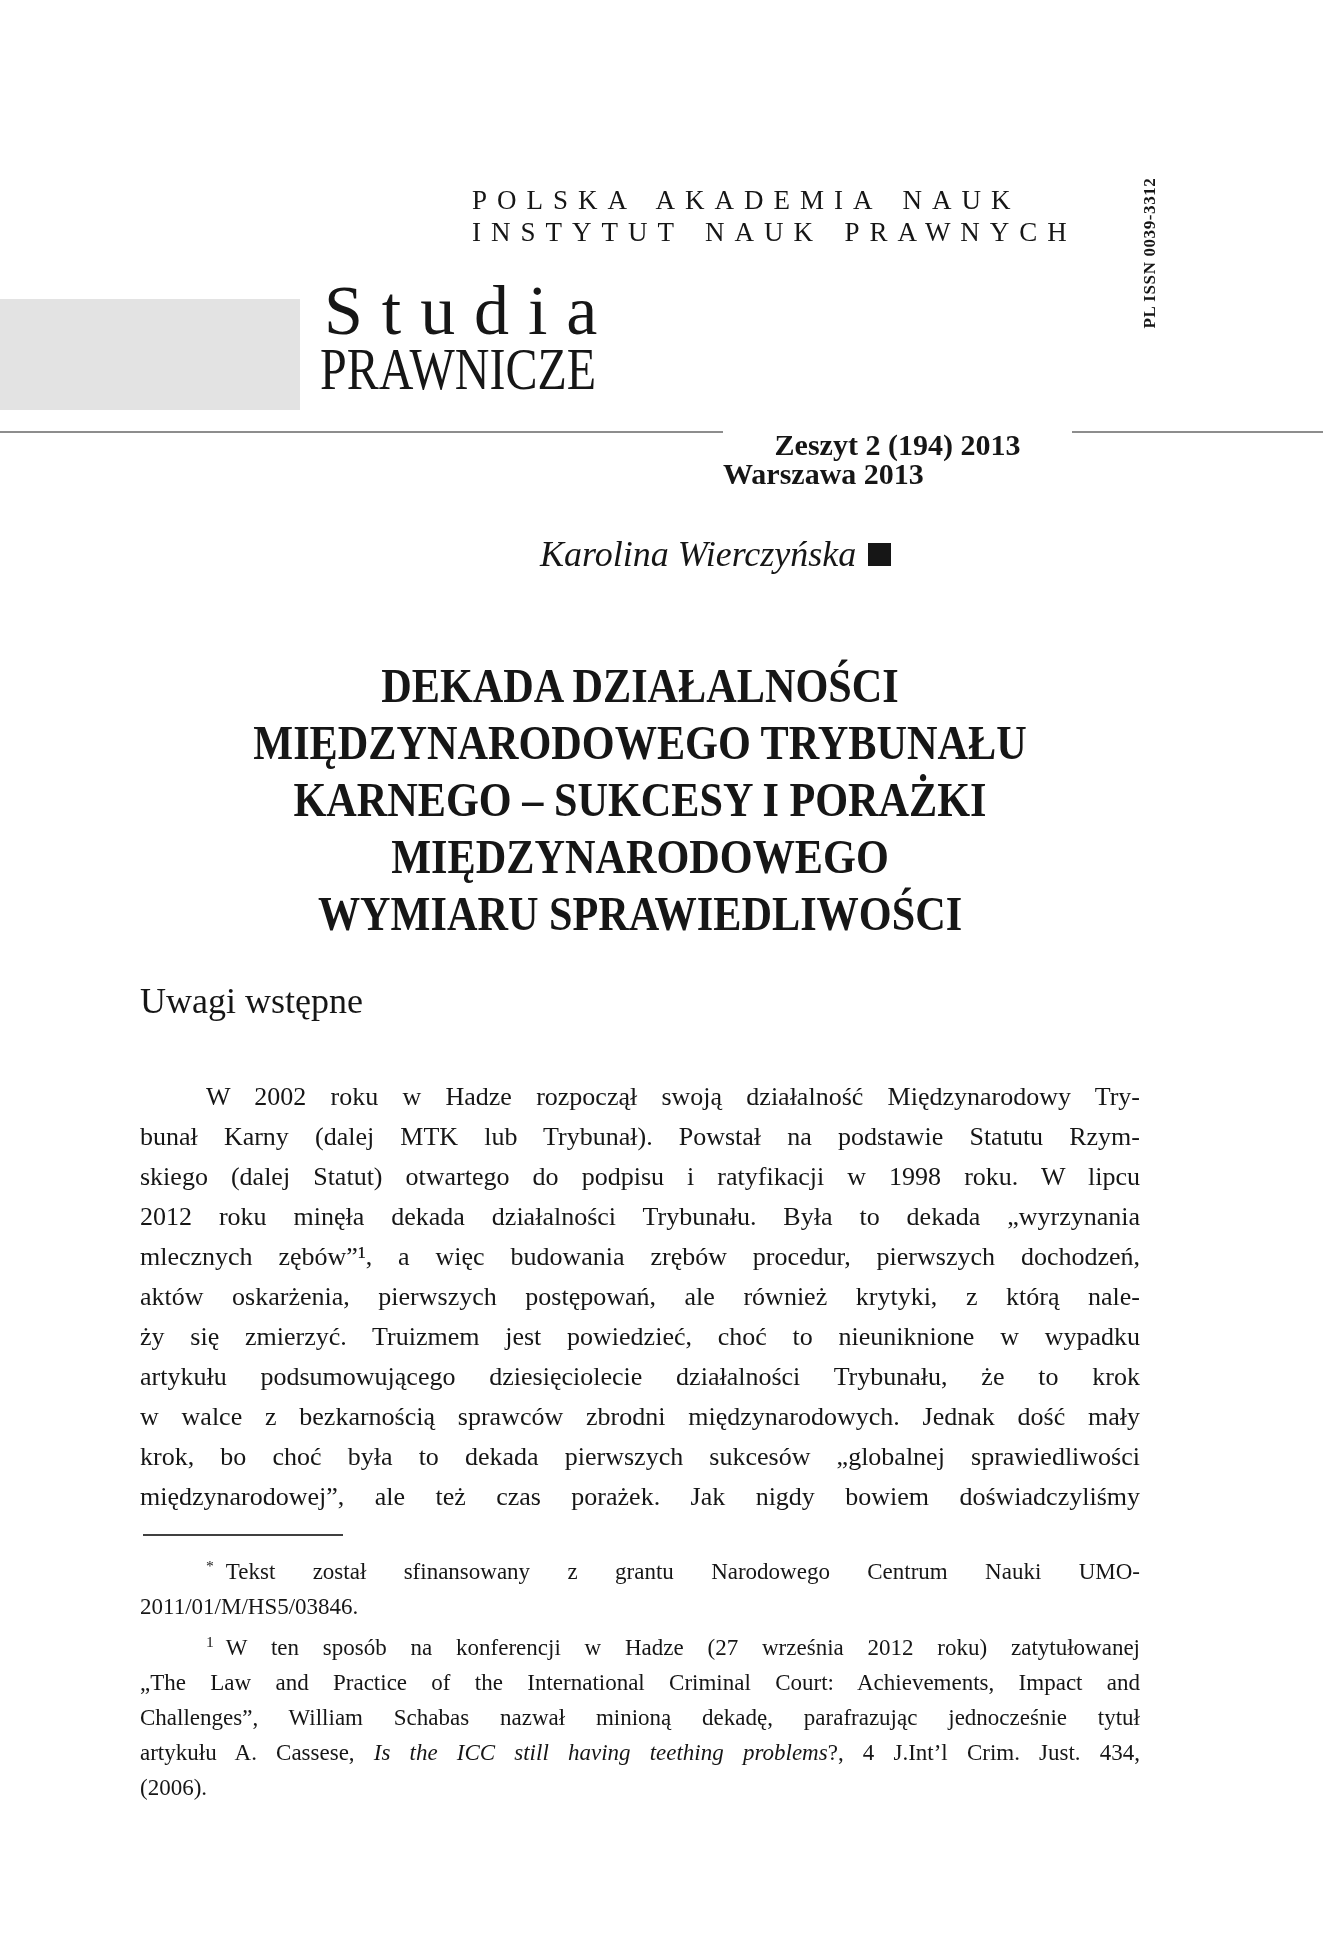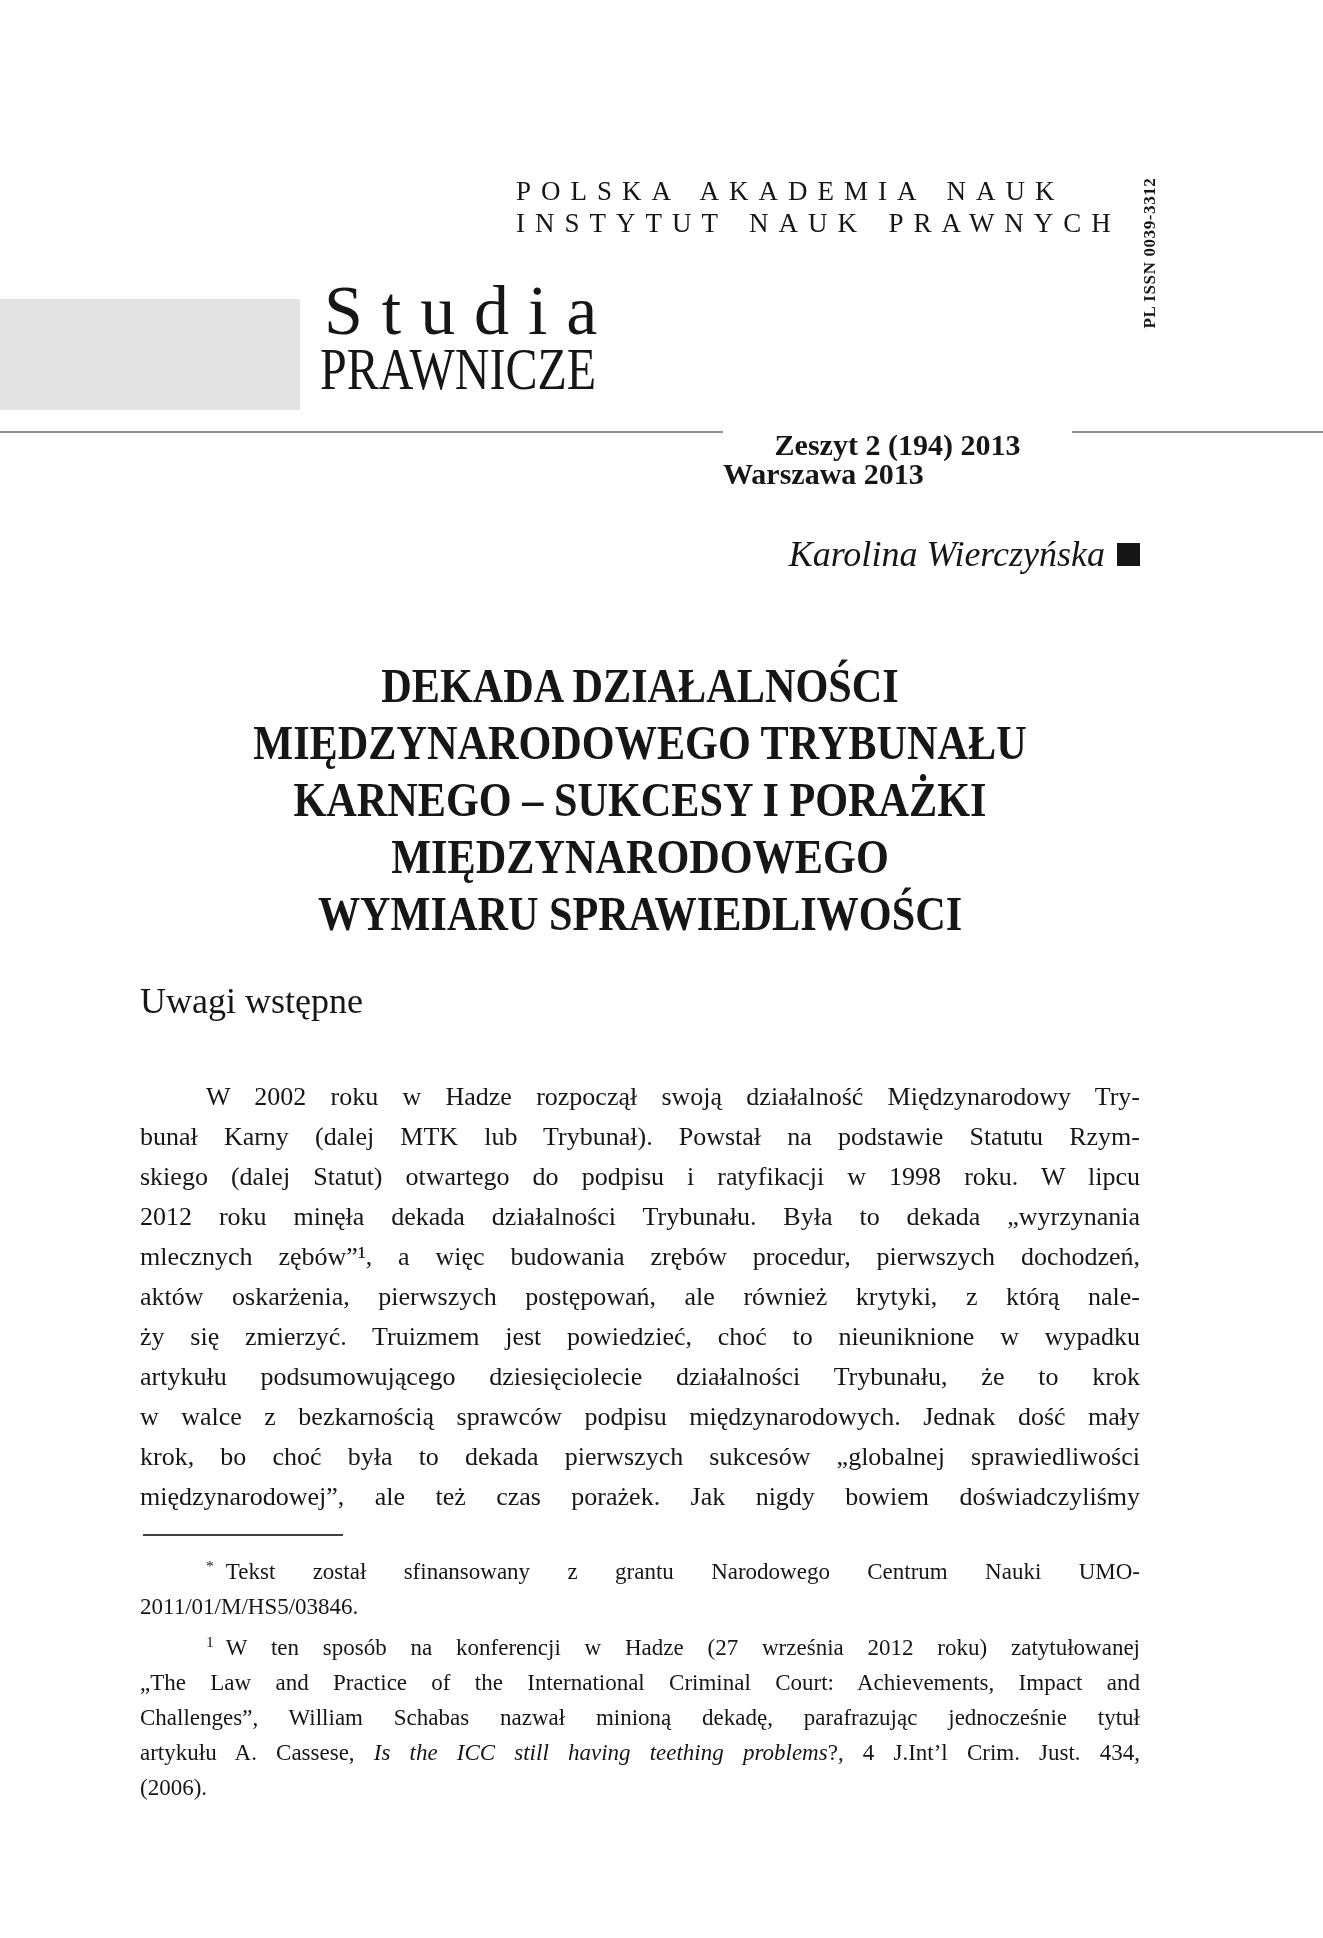--- a/index.html
+++ b/index.html
@@ -11,27 +11,26 @@
     background: #ffffff;
     overflow: hidden;
     color: #161616;
     font-family: "Liberation Serif", serif;
   }
 
   
   .pub {
     position: absolute;
     left: 472px;
-    top: 175px;
+    top: 184px;
     font-size: 27px;
     line-height: 32px;
     letter-spacing: 0.37em;
     word-spacing: 0.18em;
     white-space: nowrap;
-    margin-left: 44px;
   }
 
   
   .issn {
     position: absolute;
     left: 1068px;
     top: 243px;
     width: 164px;
     text-align: center;
     font-size: 17px;
@@ -95,21 +94,21 @@
     font-weight: bold;
     line-height: 34px;
     white-space: nowrap;
   }
 
   .author {
     position: absolute;
     left: 540px;
     top: 534px;
     width: 600px;
-    text-align: right;
+    text-align: left;
     font-style: italic;
     font-size: 36px;
     line-height: 40px;
     white-space: nowrap;
   }
   .author .sq {
     display: inline-block;
     width: 23px;
     height: 23px;
     background: #161616;
@@ -211,21 +210,21 @@
 
   <div class="bodytext">
     <div class="bl jl ind">W 2002 roku w Hadze rozpoczął swoją działalność Międzynarodowy Try-</div>
     <div class="bl jl">bunał Karny (dalej MTK lub Trybunał). Powstał na podstawie Statutu Rzym-</div>
     <div class="bl jl">skiego (dalej Statut) otwartego do podpisu i ratyfikacji w 1998 roku. W lipcu</div>
     <div class="bl jl">2012 roku minęła dekada działalności Trybunału. Była to dekada „wyrzynania</div>
     <div class="bl jl">mlecznych zębów”¹, a więc budowania zrębów procedur, pierwszych dochodzeń,</div>
     <div class="bl jl">aktów oskarżenia, pierwszych postępowań, ale również krytyki, z którą nale-</div>
     <div class="bl jl">ży się zmierzyć. Truizmem jest powiedzieć, choć to nieuniknione w wypadku</div>
     <div class="bl jl">artykułu podsumowującego dziesięciolecie działalności Trybunału, że to krok</div>
-    <div class="bl jl">w walce z bezkarnością sprawców podpisu międzynarodowych. Jednak dość mały</div>
+    <div class="bl jl">w walce z bezkarnością sprawców zbrodni międzynarodowych. Jednak dość mały</div>
     <div class="bl jl">krok, bo choć była to dekada pierwszych sukcesów „globalnej sprawiedliwości</div>
     <div class="bl jl">międzynarodowej”, ale też czas porażek. Jak nigdy bowiem doświadczyliśmy</div>
   </div>
 
   <div class="fnrule"></div>
 
   <div class="footnotes">
     <div class="fl jl ind"><span class="mk">*</span><span>Tekst został sfinansowany z grantu Narodowego Centrum Nauki UMO-</span></div>
     <div class="fl">2011/01/M/HS5/03846.</div>
     <div class="fl jl ind"><span class="mk">1</span><span>W ten sposób na konferencji w Hadze (27 września 2012 roku) zatytułowanej</span></div>

